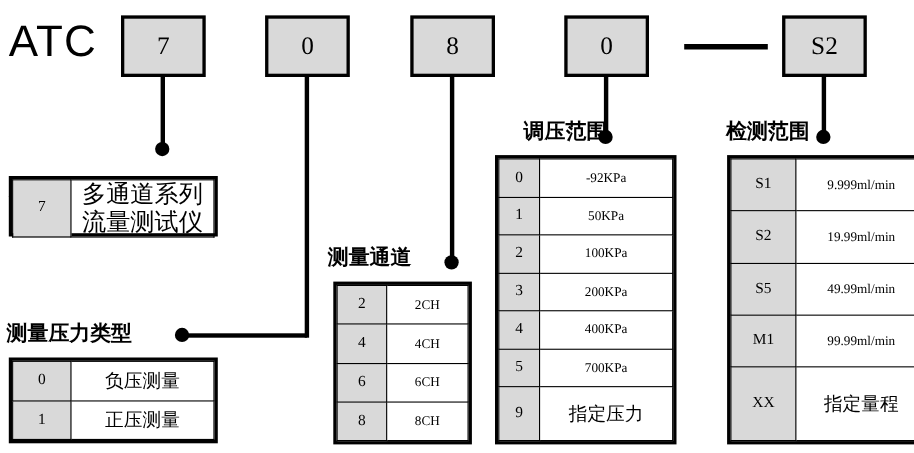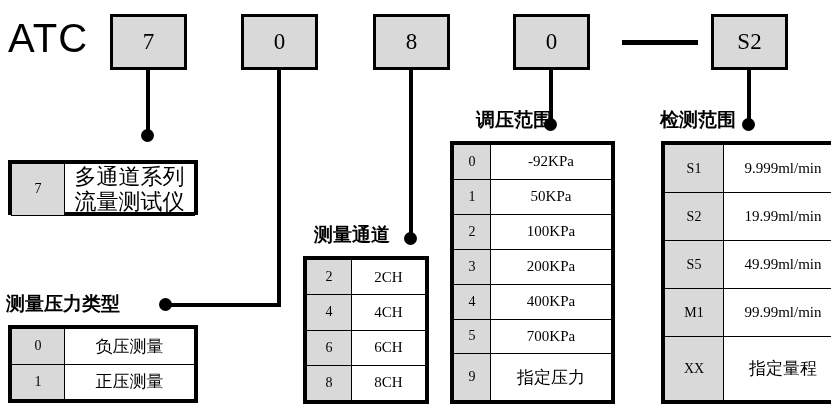--- a/index.html
+++ b/index.html
@@ -54,21 +54,21 @@
     border:3px solid #000;
     box-sizing:border-box;
     border-collapse:collapse;
     background:#fff;
   }
   .tbl table{border-collapse:collapse;width:100%;height:100%;}
   .tbl td{
     border:1px solid #000;
     text-align:center;
     vertical-align:middle;
-    font-size:15px;
+    font-size:12px;
     font-family:"Liberation Serif",serif;
     padding:0;
   }
   .tbl td.code{
     background:#d9d9d9;
     font-size:14px;
   }
   .tbl td.cn{
     font-family:Liberation Mono, monospace;
     font-size:17px;
@@ -138,21 +138,21 @@
         <td class="cn">负压测量</td>
       </tr>
       <tr>
         <td class="code">1</td>
         <td class="cn">正压测量</td>
       </tr>
     </tbody>
       </table>
   </div>
 
-  <div class="caption" style="left:314px;top:225px;text-align:right;">测量通道</div>
+  <div class="caption" style="left:298px;top:225px;text-align:right;">测量通道</div>
   <div class="tbl" style="left:303px;top:256px;width:126px;height:148px;">
     <table>
       <tbody>
           <tr>
         <td class="code" style="width:44px;">2</td>
         <td>2CH</td>
       </tr>
       <tr>
         <td class="code">4</td>
         <td>4CH</td>

